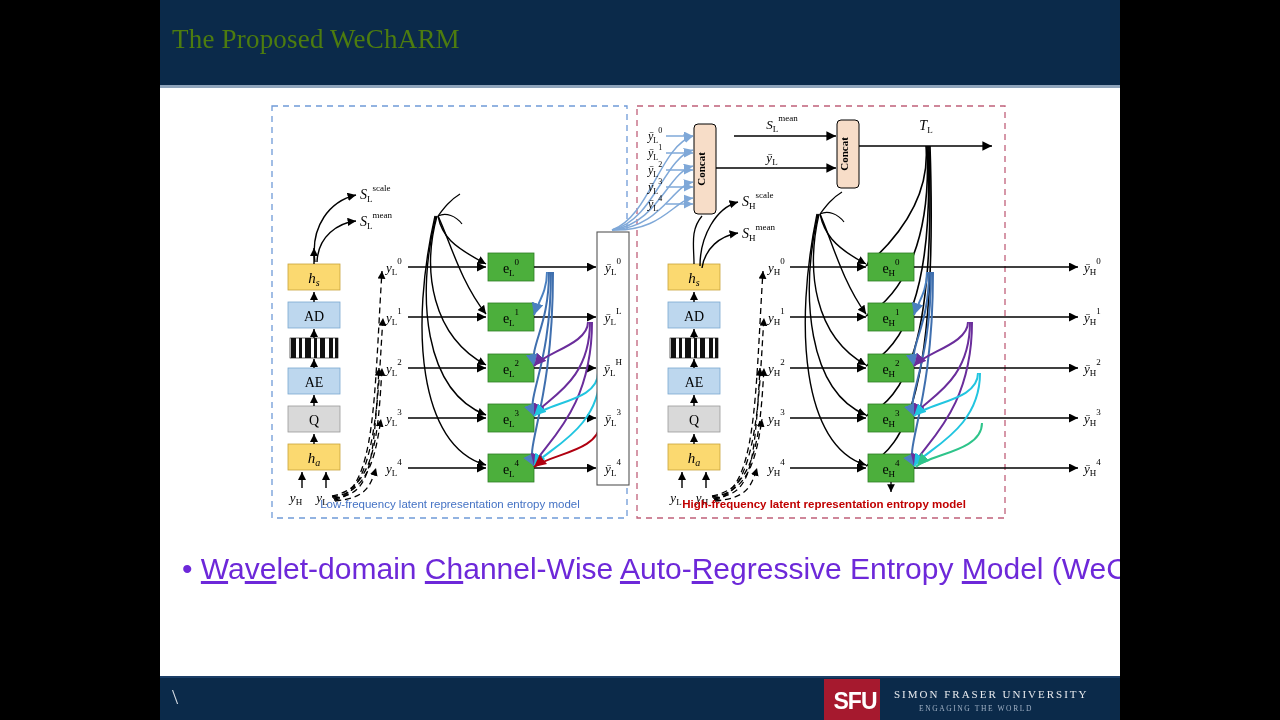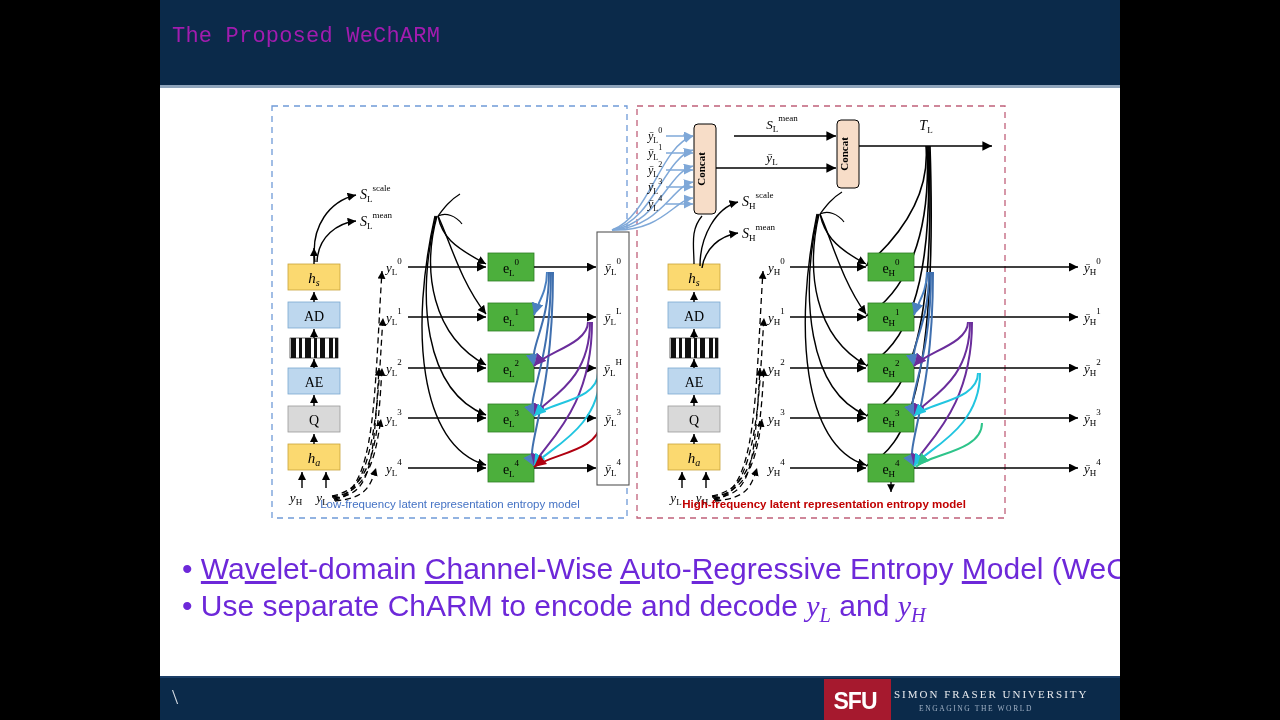--- a/index.html
+++ b/index.html
@@ -2,27 +2,27 @@
 <html><head>
 <meta charset="utf-8">
 <title>The Proposed WeChARM</title>
 <style>
   html,body{margin:0;padding:0;background:#000;}
   body{width:1280px;height:720px;overflow:hidden;font-family:"Liberation Sans",sans-serif;}
   #stage{position:relative;width:1280px;height:720px;background:#000;}
   .slide{position:absolute;left:160px;top:0;width:960px;height:720px;background:#ffffff;overflow:hidden;}
   .hdr{position:absolute;left:0;top:0;width:960px;height:85px;background:#0b2a4a;}
   .hdr-line{position:absolute;left:0;top:85px;width:960px;height:3px;background:#8fa4bb;}
-  .hdr-title{position:absolute;left:12px;top:24px;font-size:22px;color:#a21caf;
-    font-family:Liberation Mono, monospace;letter-spacing:.2px;font-weight:400;}
+  .hdr-title{position:absolute;left:12px;top:24px;font-size:27px;color:#4d7c0f;
+    font-family:Liberation Serif, serif;letter-spacing:.2px;font-weight:400;}
   .ftr{position:absolute;left:0;top:676px;width:960px;height:44px;background:#0b2a4a;}
   .ftr-top{position:absolute;left:0;top:0;width:960px;height:2px;background:#1b3e66;}
   .ftr-slash{position:absolute;left:12px;top:8px;font-size:22px;color:#d8dee6;
     font-family:"Liberation Serif",serif;}
-  .sfu-box{position:absolute;left:664px;top:3px;width:67px;height:41px;background:#a6192e;}
+  .sfu-box{position:absolute;left:664px;top:3px;width:56px;height:41px;background:#a6192e;}
   .sfu-txt{position:absolute;left:0;top:9px;width:62px;text-align:center;color:#fff;
     font-size:23px;font-weight:bold;font-family:"Liberation Sans",sans-serif;letter-spacing:-1px;}
   .sfu-name{position:absolute;left:734px;top:12px;color:#e8eaee;font-size:11px;
     letter-spacing:2.0px;font-family:"Liberation Serif",serif;}
   .sfu-sub{position:absolute;left:734px;top:28px;color:#9fb0c4;font-size:7.5px;
     letter-spacing:1.6px;font-family:"Liberation Serif",serif;padding-left:25px;}
 
   
   #fig{position:absolute;left:0px;top:96px;width:960px;height:440px;}
   #fig svg{display:block;}
@@ -347,24 +347,20 @@
     <text x="664" y="412" font-size="11.5" fill="#c00000" font-family="Liberation Sans, sans-serif" text-anchor="middle" font-weight="bold">High-frequency latent representation entropy model</text>
   </g>
 </svg>
     </div>
 
     <div class="bul b1">
       <span>•</span>
       <span><span class="u">W</span>a<span class="u">ve</span>let-domain <span class="u">Ch</span>annel-Wise <span class="u">A</span>uto-<span class="u">R</span>egressive Entropy <span class="u">M</span>odel (WeChARM)</span>
     </div>
 
-    <div class="bul b2">
-      <span>•</span>
-      <span>Use separate ChARM to encode and decode <span class="mi">y<span class="sub">L</span></span> and <span class="mi">y<span class="sub">H</span></span></span>
-    </div>
 
 
     <div class="ftr">
       <div class="ftr-top"></div>
       <div class="ftr-slash">\</div>
       <div class="sfu-box">
         <div class="sfu-txt">SFU</div>
       </div>
       <div class="sfu-name">SIMON FRASER UNIVERSITY</div>
       <div class="sfu-sub">ENGAGING THE WORLD</div>

